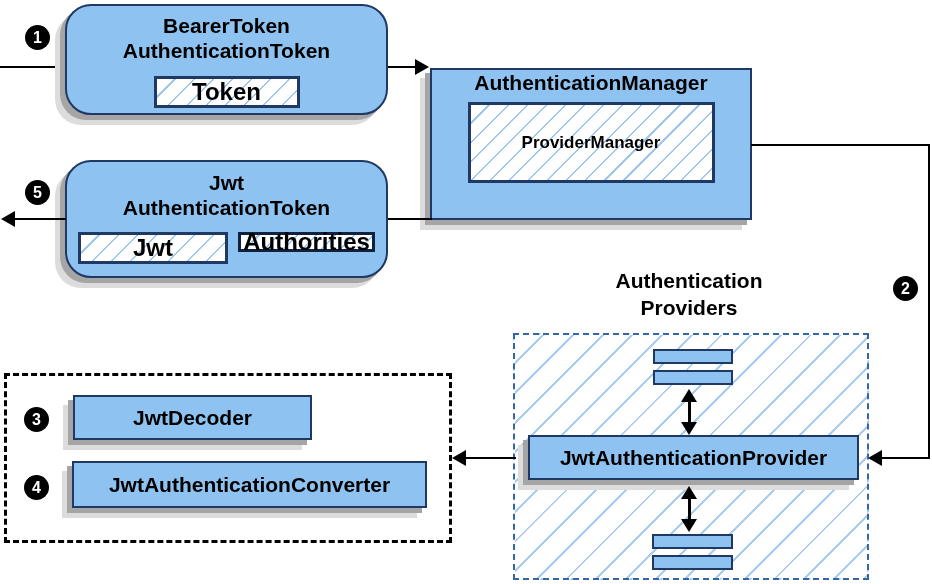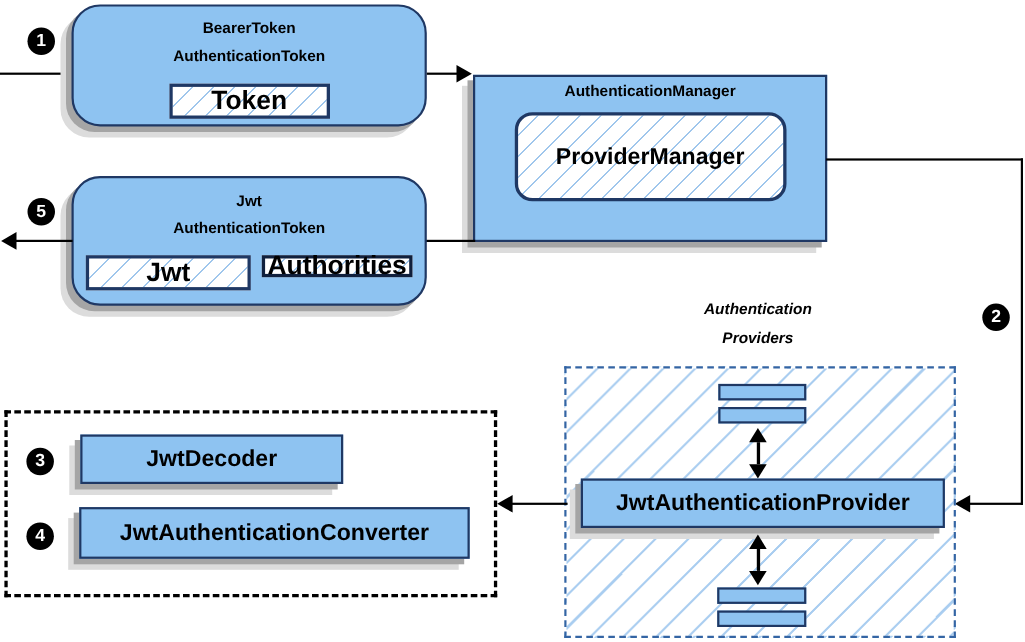--- a/index.html
+++ b/index.html
@@ -3,33 +3,33 @@
 <meta charset="utf-8">
 <style>
   * { margin:0; padding:0; box-sizing:border-box; }
   html,body { background:#fff; }
   .canvas {
     position:relative; width:932px; height:584px; overflow:hidden;
     background:#fff;
     font-family:"Liberation Sans", sans-serif;
     font-weight:bold; color:#000;
   }
-  .abs { position:absolute;font-style:italic; }
+  .abs { position:absolute; }
 
   
   .box {
     position:absolute;
     background:#8ec3f1;
     border:2.5px solid #1f3864;
     box-shadow:-5px 5px 0 #a5a5a5, -10px 10px 0 #dcdcdc;
   }
   .round { border-radius:26px; }
   .col { display:flex; flex-direction:column; align-items:center; }
   .ctr { display:flex; align-items:center; justify-content:center; }
-  .t21 { font-size:14px; line-height:25px; text-align:center; }
+  .t21 { font-size:21px; line-height:25px; text-align:center; }
 
   
   .field {
     border:3px solid #1f3864;
     background-color:#fff;
     background-image:repeating-linear-gradient(135deg, rgba(255,255,255,0) 0px, rgba(255,255,255,0) 12px, #9fc6ec 12px, #9fc6ec 13.5px);
     display:flex; align-items:center; justify-content:center;
     font-size:24px;
   }
 
@@ -84,21 +84,21 @@
       <div>AuthenticationToken</div>
     </div>
     <div class="field" style="width:146px;height:32px;margin-top:13px;">Token</div>
   </div>
 
   <div class="hline" style="left:388px;top:66px;width:29px;"></div>
   <div class="tri-right" style="left:415px;top:59px;"></div>
 
   <div class="box col" style="left:430px;top:68px;width:322px;height:152px;">
     <div class="t21" style="">AuthenticationManager</div>
-    <div class="field" style="width:247px;height:81px;margin-top:7px;font-size:21px;border-radius:16px;">ProviderManager</div>
+    <div class="field" style="width:247px;height:81px;margin-top:7px;font-size:17px;">ProviderManager</div>
   </div>
 
   <div class="hline" style="left:386px;top:218px;width:46px;"></div>
 
   <div class="box round col" style="left:65px;top:160px;width:323px;height:118px;">
     <div class="t21" style="padding-top:8px;">
       <div>Jwt</div>
       <div>AuthenticationToken</div>
     </div>
     <div style="display:flex;gap:10px;margin-top:12px;">

